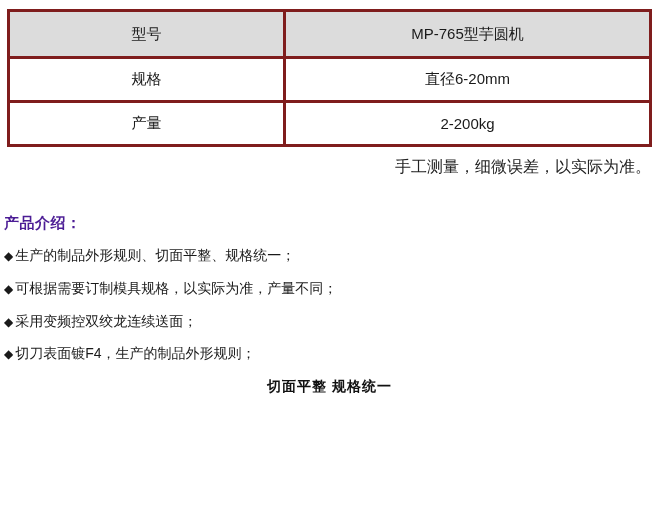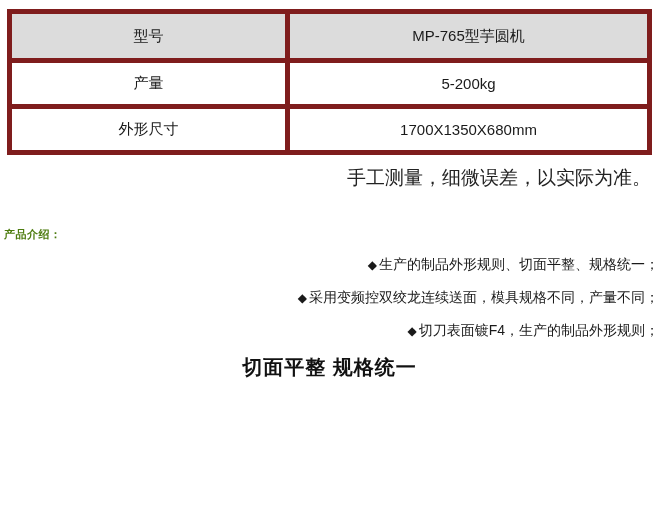--- a/index.html
+++ b/index.html
@@ -20,109 +20,111 @@
     height: 511px;
     box-sizing: border-box;
   }
   table.spec {
     border-collapse: collapse;
     width: 645px;
     margin: 9px 0 0 7px;
     table-layout: fixed;
   }
   table.spec td {
-    border: 5px solid #7f1d1d;
+    border: 3px solid #7f1d1d;
     height: 33px;
     text-align: center;
     vertical-align: middle;
     font-size: 15px;
     color: #1a1a1a;
     padding: 4px;
     margin-top: 19px;
   }
   table.spec tr.head td {
     background: #dcdcdc;
     font-size: 15px;
     height: 36px;
   }
   td.label {
     width: 265px;
   }
   .note {
     text-align: right;
-    font-size: 19px;
+    font-size: 16px;
     color: #222222;
     margin: 10px 8px 0 0;
   }
   .section-title {
-    font-size: 11px;
+    font-size: 15px;
     font-weight: bold;
-    color: #4d7c0f;
+    color: #4c1d95;
     margin: 36px 0 0 4px;
     letter-spacing: 0.5px;
   }
   ul.bullets {
     list-style: none;
     margin: 14px 0 0 0;
     padding: 0 0 0 4px;
-    text-align: right;
   }
   ul.bullets li {
     font-size: 14px;
     color: #1a1a1a;
     margin-bottom: 16px;
     line-height: 1.2;
   }
   ul.bullets li .dia {
     display: inline-block;
     margin-right: 2px;
     font-size: 12px;
     color: #1a1a1a;
   }
   .footer-title {
     text-align: center;
-    font-size: 20px;
+    font-size: 14px;
     font-weight: bold;
     color: #111111;
     margin-top: 16px;
     letter-spacing: 1px;
   }
 </style>
 </head>
 <body>
 
 <div class="page">
 
   <table class="spec">
     <tbody>
       <tr class="head">
         <td class="label">型号</td>
         <td>MP-765型芋圆机</td>
       </tr>
       <tr>
-        <td class="label">产量</td>
-        <td>5-200kg</td>
+        <td class="label">规格</td>
+        <td>直径6-20mm</td>
       </tr>
       <tr>
-        <td class="label">外形尺寸</td>
-        <td>1700X1350X680mm</td>
+        <td class="label">产量</td>
+        <td>2-200kg</td>
       </tr>
     </tbody>
   </table>
 
   <div class="note">手工测量，细微误差，以实际为准。</div>
 
   <div class="section-title">产品介绍：</div>
 
   <ul class="bullets">
     <li>
       <span class="dia">◆</span><span>生产的制品外形规则、切面平整、规格统一；</span>
     </li>
     <li>
-      <span class="dia">◆</span><span>采用变频控双绞龙连续送面，模具规格不同，产量不同；</span>
+      <span class="dia">◆</span><span>可根据需要订制模具规格，以实际为准，产量不同；</span>
+    </li>
+    <li>
+      <span class="dia">◆</span><span>采用变频控双绞龙连续送面；</span>
     </li>
     <li>
       <span class="dia">◆</span><span>切刀表面镀F4，生产的制品外形规则；</span>
     </li>
   </ul>
 
   <div class="footer-title">切面平整  规格统一</div>
 
 </div>
 

